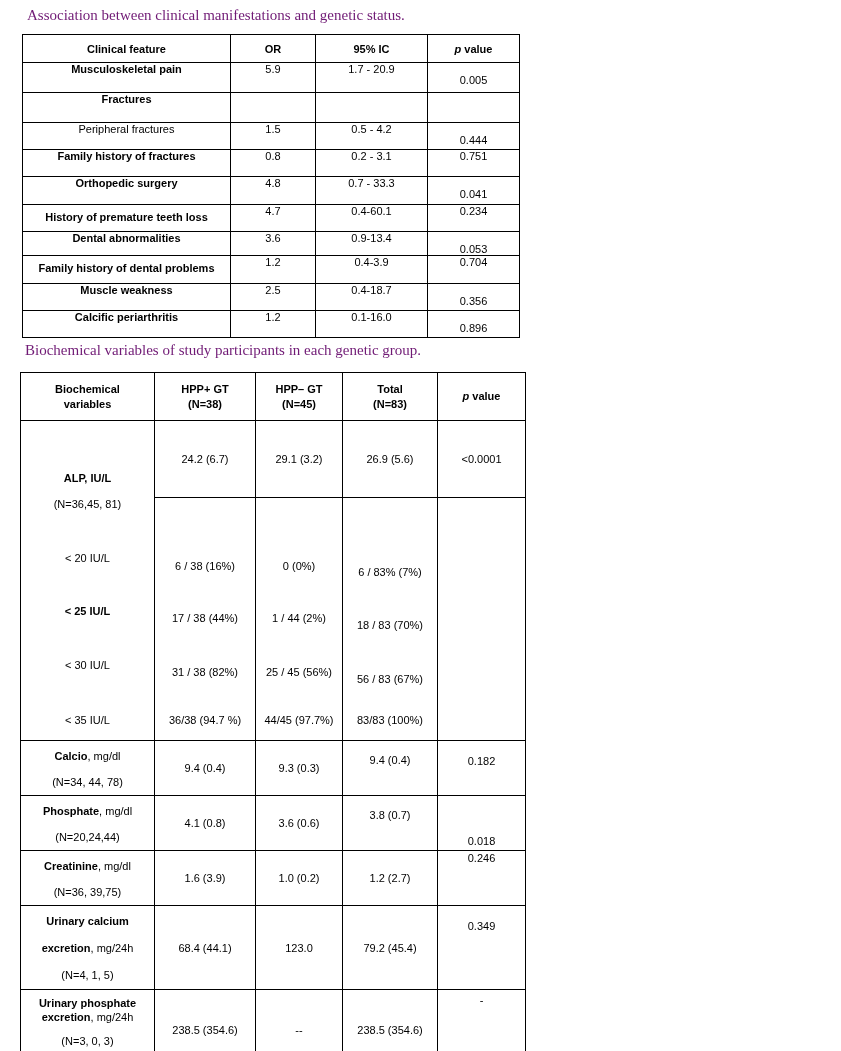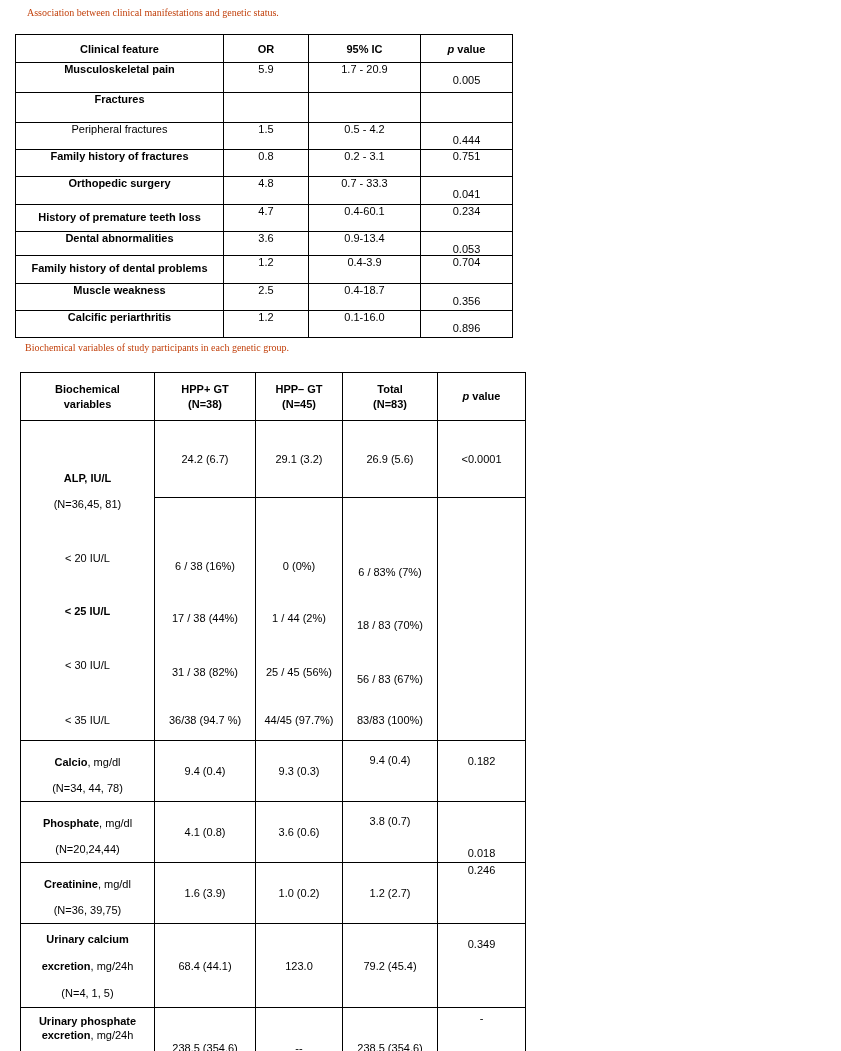--- a/index.html
+++ b/index.html
@@ -5,48 +5,48 @@
   * { margin:0; padding:0; box-sizing:border-box; }
   html,body { background:#fff; }
   .page {
     position:relative; width:841px; height:1051px; overflow:hidden;
     background:#fff; color:#000;
     font-family:"Liberation Sans", sans-serif;
   }
   .caption {
     position:absolute;
     font-family:"Liberation Serif", serif;
-    font-size:10px; color:#c2410c; white-space:nowrap;
+    font-size:15px; color:#701a75; white-space:nowrap;
   }
   #caption1 { left:27px; top:7px; }
   #caption2 { left:25px; top:342px; }
 
   table { border-collapse:collapse; table-layout:fixed; position:absolute; background:#fff; }
   td, th {
     border:1.5px solid #000;
     font-size:11px; font-weight:normal; color:#000;
     text-align:center; vertical-align:top; padding:0;
     overflow:hidden;
   }
   .b { font-weight:bold; }
   .i { font-style:italic; }
 
   
-  #table1 { left:15px; top:34px; width:497px;border-radius:29px; }
+  #table1 { left:22px; top:34px; width:497px;border-radius:29px; }
   #table1 th { vertical-align:middle; font-weight:bold; }
   #table1 td { padding-top:0; }
   #table1 td.plow { padding-top:11px; }
 
   
   #table2 { left:20px; top:372px; width:505px; }
   #table2 th { vertical-align:middle; font-weight:bold; line-height:15px; }
   #table2 td.mid { vertical-align:middle; }
   .alp-cell, .ratio-cell { position:relative; }
   .abs { position:absolute; left:0; width:100%; text-align:center; line-height:13px; }
-  .var-cell { vertical-align:top; padding-top:8px; }
+  .var-cell { vertical-align:top; padding-top:2px; }
   .var-cell .ln { line-height:26px; }
   .var-cell.spread { padding-top:2px; }
   .var-cell.spread .ln { line-height:27px; }
   .var-cell .ln.tight { line-height:14px; }
   .var-cell .ln.nspace { line-height:14px; margin-top:10px; }
   #table2 td.p-bottom { vertical-align:bottom; padding-bottom:3px; }
   #table2 td.p-top14 { vertical-align:top; padding-top:14px; }
   #table2 td.p-top4 { vertical-align:top; padding-top:4px; }
 </style>
 </head>

